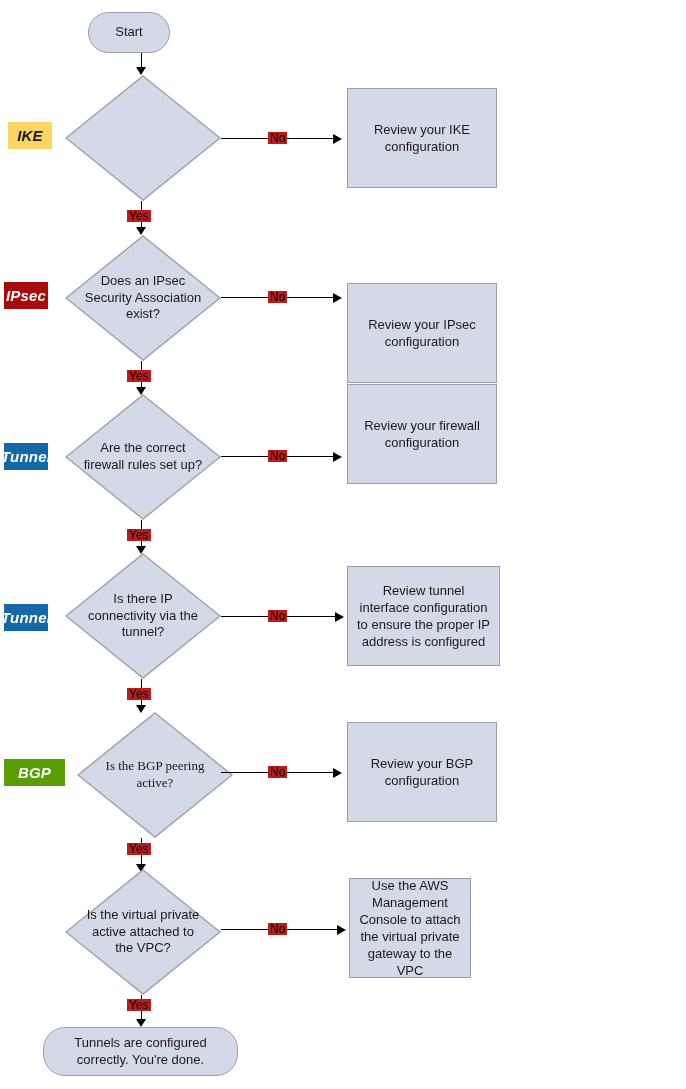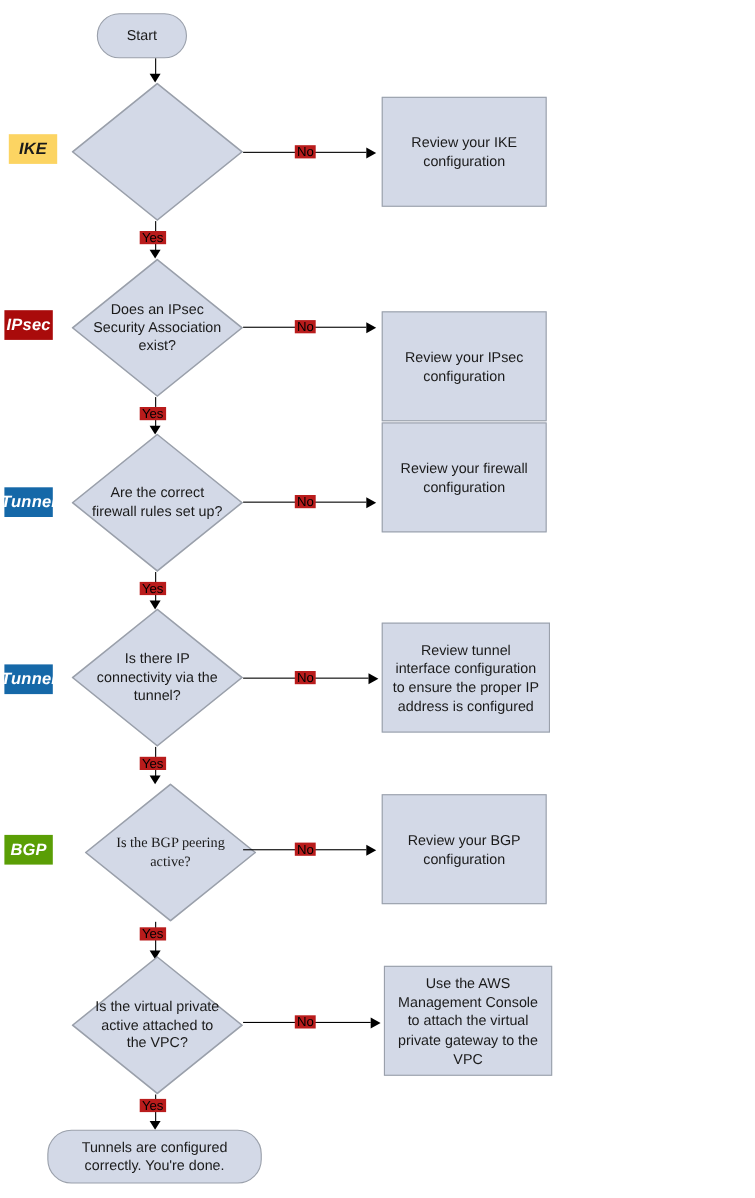--- a/index.html
+++ b/index.html
@@ -206,21 +206,21 @@
   <div class="hline" style="left:221px; top:616px; width:114px;"></div>
   <div class="edge-label" style="left:268px; top:610px;">No</div>
   <div class="arrow-right" style="left:335px; top:612px;"></div>
 
   <div class="process" style="left:347px; top:566px; width:153px; height:100px;">Review tunnel interface configuration to ensure the proper IP address is configured</div>
 
   <div class="vline" style="left:141px; top:679px; height:28px;"></div>
   <div class="edge-label" style="left:127px; top:688px;">Yes</div>
   <div class="arrow-down" style="left:136px; top:705px;"></div>
 
-  <div class="stage-badge" style="left:4px; top:759px; width:44px; height:27px; background:#5a9e05; color:#ffffff;">BGP</div>
+  <div class="stage-badge" style="left:4px; top:759px; width:61px; height:27px; background:#5a9e05; color:#ffffff;">BGP</div>
 
   <div class="decision" style="left:77px; top:712px; width:156px; height:126px;font-family:Liberation Serif, serif;">
     <svg width="156" height="126" viewBox="0 0 156 126">
       <polygon points="78,1 155,63 78,125 1,63" fill="#d3d9e7" stroke="#9aa0ab" stroke-width="1.4"></polygon>
     </svg>
     <div class="dtext">Is the BGP peering active?</div>
   </div>
 
   <div class="hline" style="left:221px; top:772px; width:112px;"></div>
   <div class="edge-label" style="left:268px; top:766px;">No</div>
@@ -236,21 +236,21 @@
     <svg width="156" height="126" viewBox="0 0 156 126">
       <polygon points="78,1 155,63 78,125 1,63" fill="#d3d9e7" stroke="#9aa0ab" stroke-width="1.4"></polygon>
     </svg>
     <div class="dtext">Is the virtual private active attached to the VPC?</div>
   </div>
 
   <div class="hline" style="left:221px; top:929px; width:116px;"></div>
   <div class="edge-label" style="left:268px; top:923px;">No</div>
   <div class="arrow-right" style="left:337px; top:925px;"></div>
 
-  <div class="process" style="left:349px; top:878px; width:153px; height:100px;">Use the AWS Management Console to attach the virtual private gateway to the VPC</div>
+  <div class="process" style="left:349px; top:878px; width:122px; height:100px;">Use the AWS Management Console to attach the virtual private gateway to the VPC</div>
 
   <div class="vline" style="left:141px; top:995px; height:26px;"></div>
   <div class="edge-label" style="left:127px; top:999px;">Yes</div>
   <div class="arrow-down" style="left:136px; top:1019px;"></div>
 
   <div class="terminator" style="left:43px; top:1027px; width:195px; height:49px;">Tunnels are configured correctly. You're done.</div>
 
 </div>
 
 </body></html>

